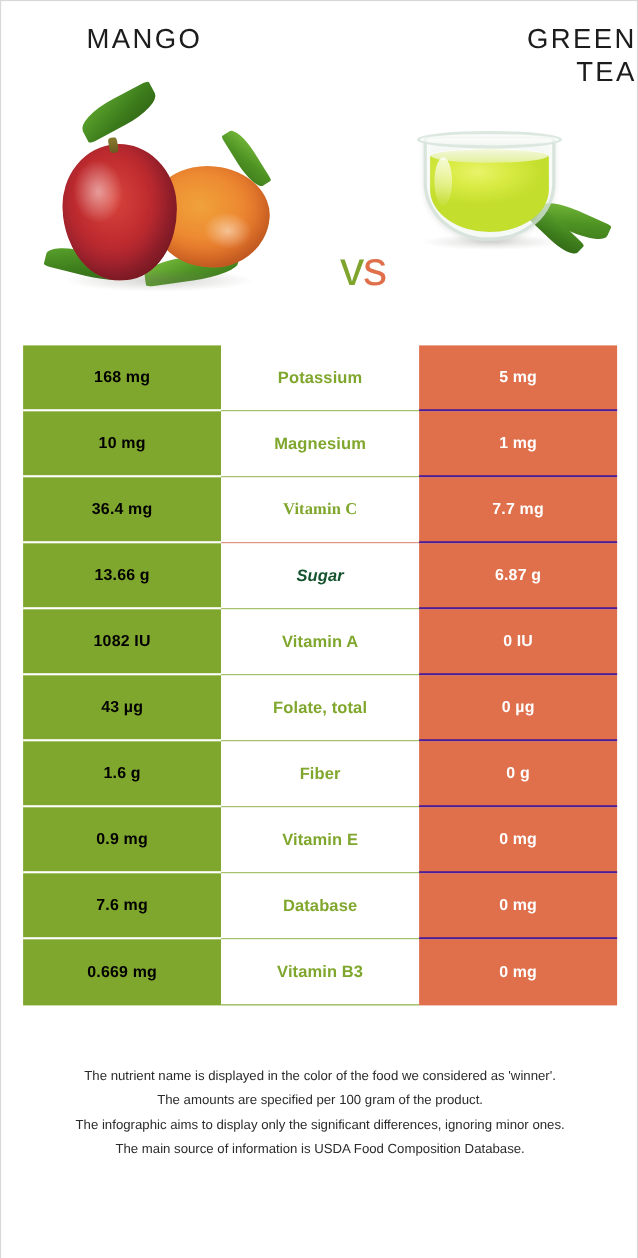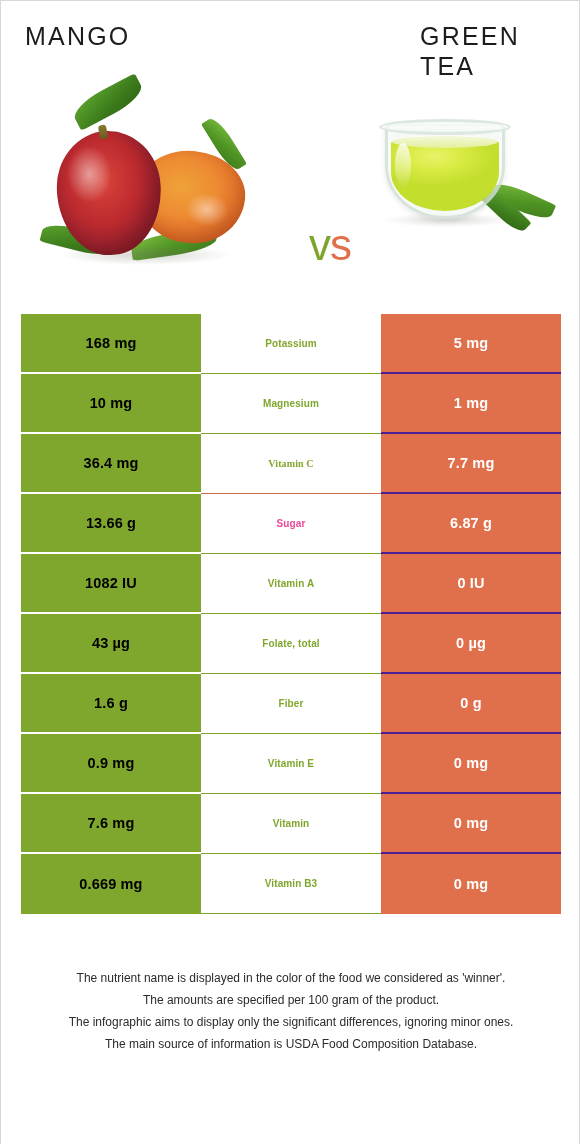--- a/index.html
+++ b/index.html
@@ -25,21 +25,21 @@
 
   
   .titles {
     position: absolute;
     top: 20px; left: 0; right: 0;
     height: 40px;
     display: flex;
   }
   .title {
     flex: 1;
-    text-align: left;
+    text-align: right;
     font-size: 25px;
     font-weight: 300;
     letter-spacing: 2.2px;
     color: #1c1c1c;
     font-family: "Liberation Sans", sans-serif;
     text-transform: uppercase;
     line-height: 30px;
     margin-left: 24px;
   }
   .title.left  { padding-right: 112px; }
@@ -200,26 +200,26 @@
   .cell.right {
     width: 180px;
     background: #E06F4B;
     color: #ffffff;
     border-bottom: 2px solid #4c1d95;
   }
   .row:last-child .cell.left,
   .row:last-child .cell.right { border-bottom: none; }
 
   .nutrient {
-    font-size: 10px;
+    font-size: 15px;
     font-weight: 600;
     letter-spacing: 0.1px;
   }
   .nutrient.green  { color: #80A72D; }
-  .nutrient.orange { color: #ec4899; }
+  .nutrient.orange { color: #14532d; font-style: italic; }
 
   
   .footnote {
     position: absolute;
     left: 26px; top: 966px;
     width: 528px;
     text-align: center;
     font-size: 12px;
     line-height: 22px;
     color: #2b2b2b;
@@ -320,21 +320,21 @@
       <div class="row">
         <div class="cell left">0.9 mg</div>
         <div class="cell mid">
           <span class="nutrient green">Vitamin E</span>
         </div>
         <div class="cell right">0 mg</div>
       </div>
       <div class="row">
         <div class="cell left">7.6 mg</div>
         <div class="cell mid">
-          <span class="nutrient green">Vitamin</span>
+          <span class="nutrient green">Database</span>
         </div>
         <div class="cell right">0 mg</div>
       </div>
       <div class="row">
         <div class="cell left">0.669 mg</div>
         <div class="cell mid last">
           <span class="nutrient green">Vitamin B3</span>
         </div>
         <div class="cell right">0 mg</div>
       </div>

